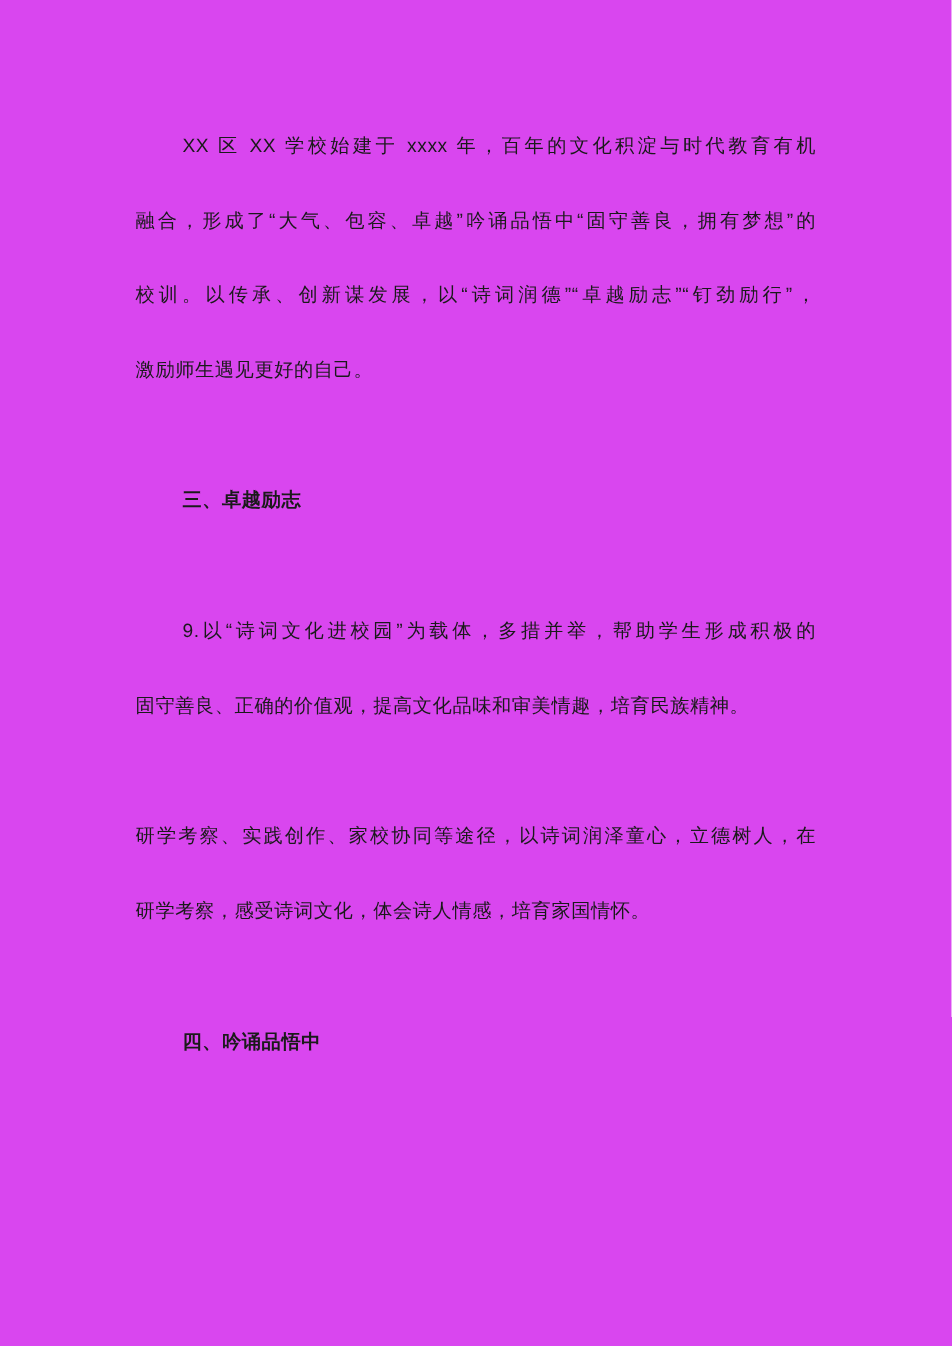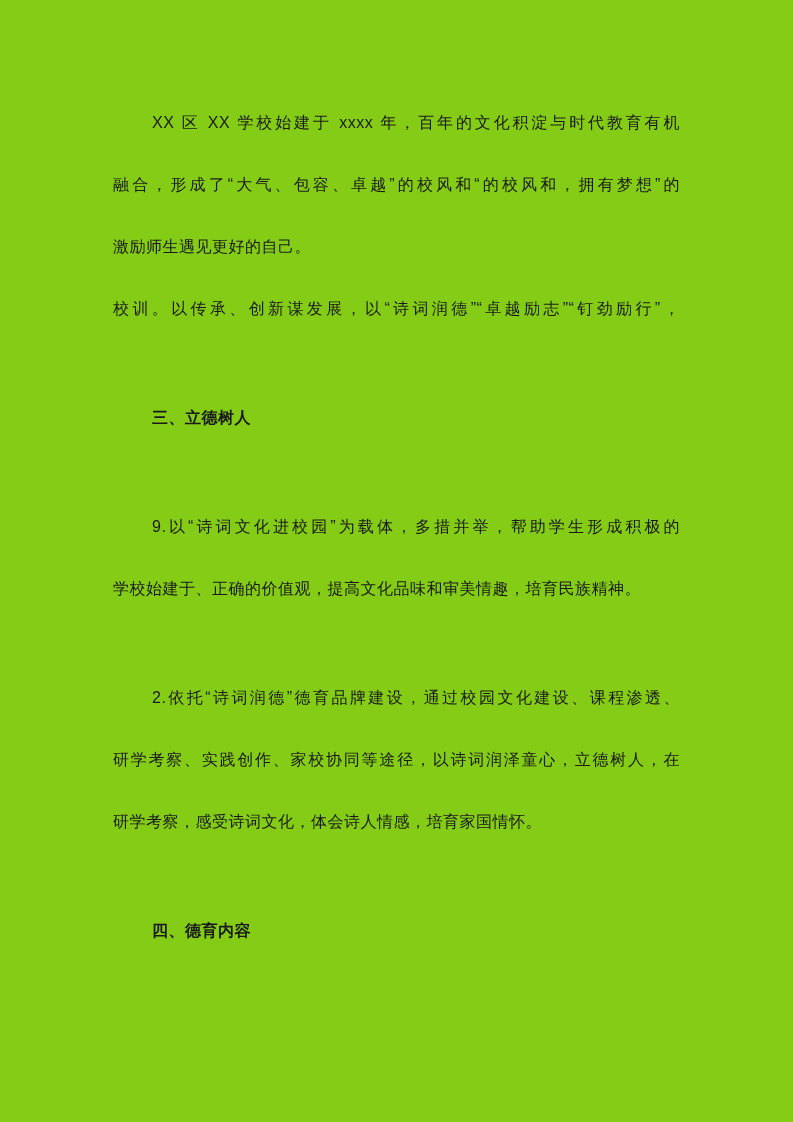--- a/index.html
+++ b/index.html
@@ -4,21 +4,21 @@
 <style>
   html, body {
     margin: 0;
     padding: 0;
     background: #ffffff;
   }
   .page {
     position: relative;
     width: 793px;
     height: 1122px;
-    background: #84cc16;
+    background: #d946ef;
     overflow: hidden;
     font-family: "Liberation Sans", sans-serif;
     color: #1a1a1a;
   }
   .content {
     box-sizing: border-box;
     padding: 92px 113px 0 113px;
     width: 100%;
   }
   .block + .block {
@@ -46,38 +46,37 @@
   }
 </style>
 </head>
 <body>
 
 <div class="page">
   <div class="content">
 
     <div class="block">
       <div class="line fill indent">XX 区 XX 学校始建于 xxxx 年，百年的文化积淀与时代教育有机</div>
-      <div class="line fill">融合，形成了“大气、包容、卓越”的校风和“的校风和，拥有梦想”的</div>
+      <div class="line fill">融合，形成了“大气、包容、卓越”吟诵品悟中“固守善良，拥有梦想”的</div>
+      <div class="line fill">校训。以传承、创新谋发展，以“诗词润德”“卓越励志”“钉劲励行”，</div>
       <div class="line last">激励师生遇见更好的自己。</div>
-      <div class="line fill">校训。以传承、创新谋发展，以“诗词润德”“卓越励志”“钉劲励行”，</div>
     </div>
 
     <div class="block heading">
-      <div class="line last indent">三、立德树人</div>
+      <div class="line last indent">三、卓越励志</div>
     </div>
 
     <div class="block">
       <div class="line fill indent">9.以“诗词文化进校园”为载体，多措并举，帮助学生形成积极的</div>
-      <div class="line last">学校始建于、正确的价值观，提高文化品味和审美情趣，培育民族精神。</div>
+      <div class="line last">固守善良、正确的价值观，提高文化品味和审美情趣，培育民族精神。</div>
     </div>
 
     <div class="block">
-      <div class="line fill indent">2.依托“诗词润德”德育品牌建设，通过校园文化建设、课程渗透、</div>
       <div class="line fill">研学考察、实践创作、家校协同等途径，以诗词润泽童心，立德树人，在</div>
       <div class="line last">研学考察，感受诗词文化，体会诗人情感，培育家国情怀。</div>
     </div>
 
     <div class="block heading">
-      <div class="line last indent">四、德育内容</div>
+      <div class="line last indent">四、吟诵品悟中</div>
     </div>
 
   </div>
 </div>
 
 </body></html>

